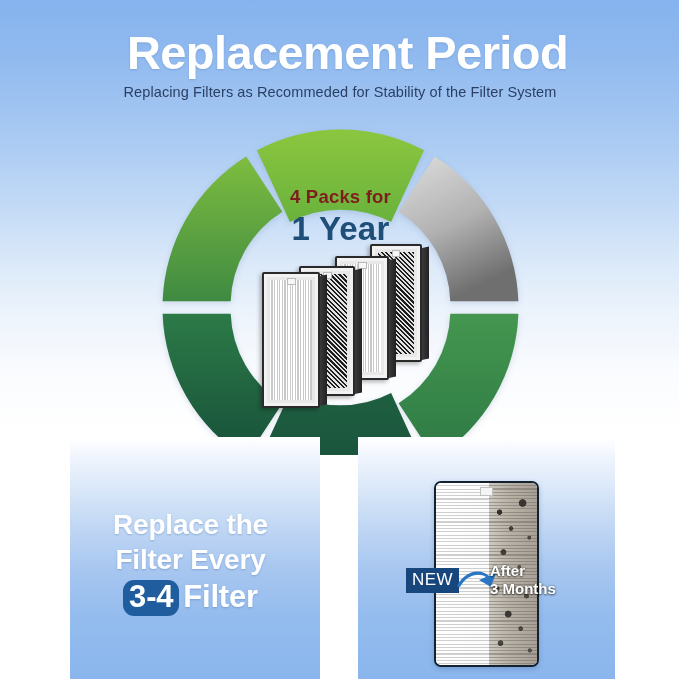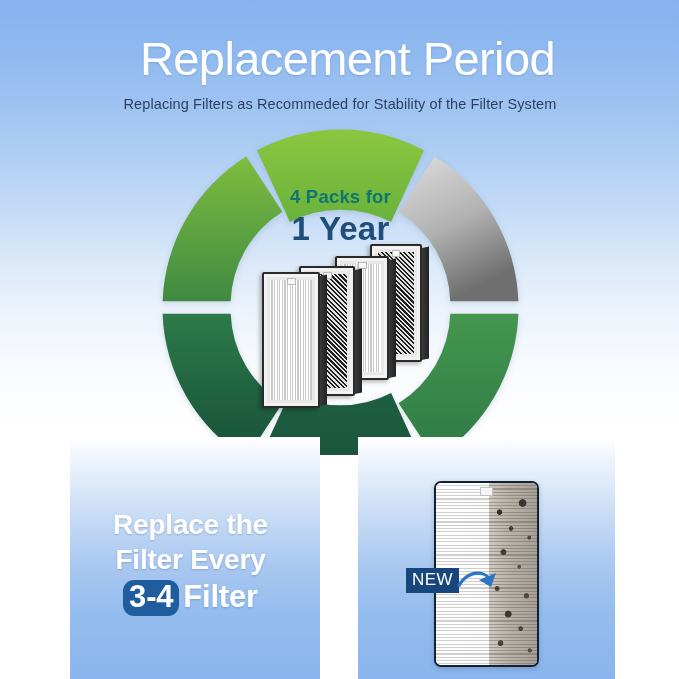--- a/index.html
+++ b/index.html
@@ -14,42 +14,42 @@
   .sky{
     position:absolute;left:0;top:0;width:679px;height:430px;
     background:linear-gradient(180deg,
       #86b3ee 0%, #8fb9ef 12%, #a6c8f2 30%, #c3daf6 48%,
       #dceaf9 62%, #eef4fc 74%, #f9fbfe 86%, #ffffff 100%);
   }
 
   
   .header{position:absolute;left:0;top:0;width:679px;text-align:center;}
   .title{
-    margin:12px;padding:22px 0 0 16px;
-    font-size:47px;font-weight:normal;color:#ffffff;
+    margin:6px;padding:22px 0 0 16px;
+    font-size:47px;font-weight:bold;color:#ffffff;
     letter-spacing:-0.6px;line-height:1.06;
     text-shadow:0 1px 2px rgba(70,110,170,.30);
   }
   .subtitle{
     margin:6px 0 0 1px;
     font-size:14.5px;font-weight:400;color:#2b3f63;
     letter-spacing:.1px;
   }
 
   
   .donut{position:absolute;left:162px;top:129px;width:357px;height:357px;}
   .donut svg{display:block;width:357px;height:357px;
     filter:drop-shadow(0 2px 3px rgba(90,120,160,.22));}
 
   
   .center-text{
     position:absolute;left:162px;top:186px;width:357px;text-align:center;
     pointer-events:none;
   }
-  .c-line1{font-size:18.5px;font-weight:bold;color:#0f766e;letter-spacing:.2px;}
+  .c-line1{font-size:18.5px;font-weight:bold;color:#7f1d1d;letter-spacing:.2px;}
   .c-line2{font-size:33px;font-weight:bold;color:#1f4e79;margin-top:2px;letter-spacing:.2px;}
 
   
   .stack{position:absolute;left:258px;top:243px;width:180px;height:165px;}
   .panel{position:absolute;bottom:0;}
   .panel .face{
     position:absolute;left:0;top:0;width:100%;height:100%;
     border:2.5px solid #2a2a2a;border-radius:2px;box-sizing:border-box;
     box-shadow:-2px 2px 4px rgba(0,0,0,.30);
     background:#f2f2f2;overflow:hidden;
@@ -279,14 +279,18 @@
     <div class="cmp-clean"></div>
     <div class="cmp-dirty"></div>
     <div class="cmp-tab"></div>
   </div>
   <div class="new-badge">NEW</div>
   <div class="arrow">
     <svg viewBox="0 0 42 24" xmlns="http://www.w3.org/2000/svg">
       <path d="M2 20 C 10 4, 26 2, 34 10 L 41 7 L 36 21 L 24 14 L 31 11 C 24 6, 11 9, 5 21 Z" fill="#2b76c4"></path>
     </svg>
   </div>
+  <div class="after-text">
+    <div>After</div>
+    <div>3 Months</div>
+  </div>
 
 </div>
 
 </body></html>

